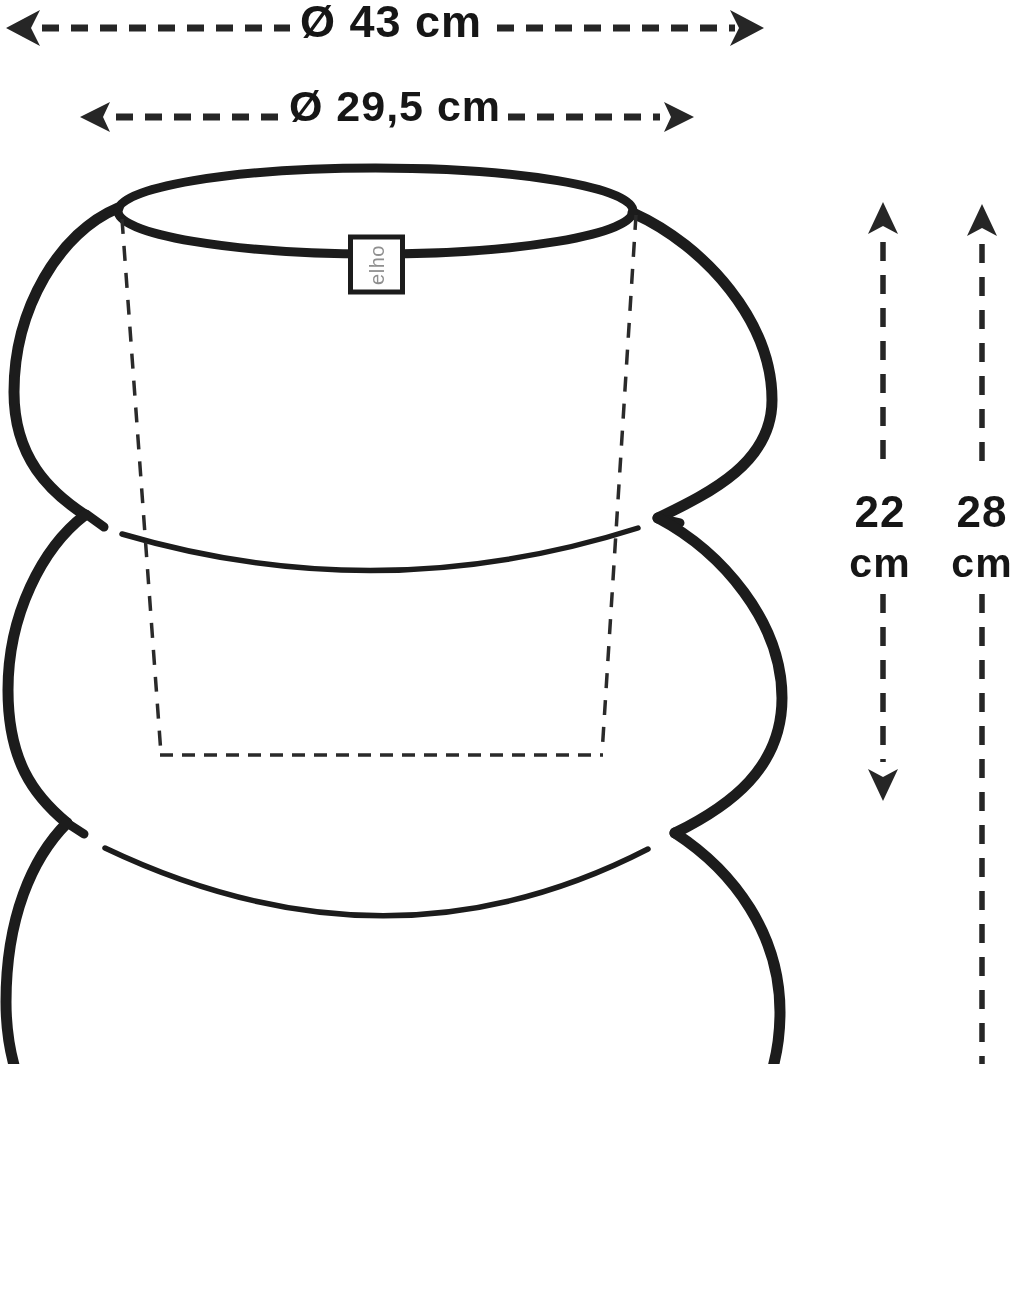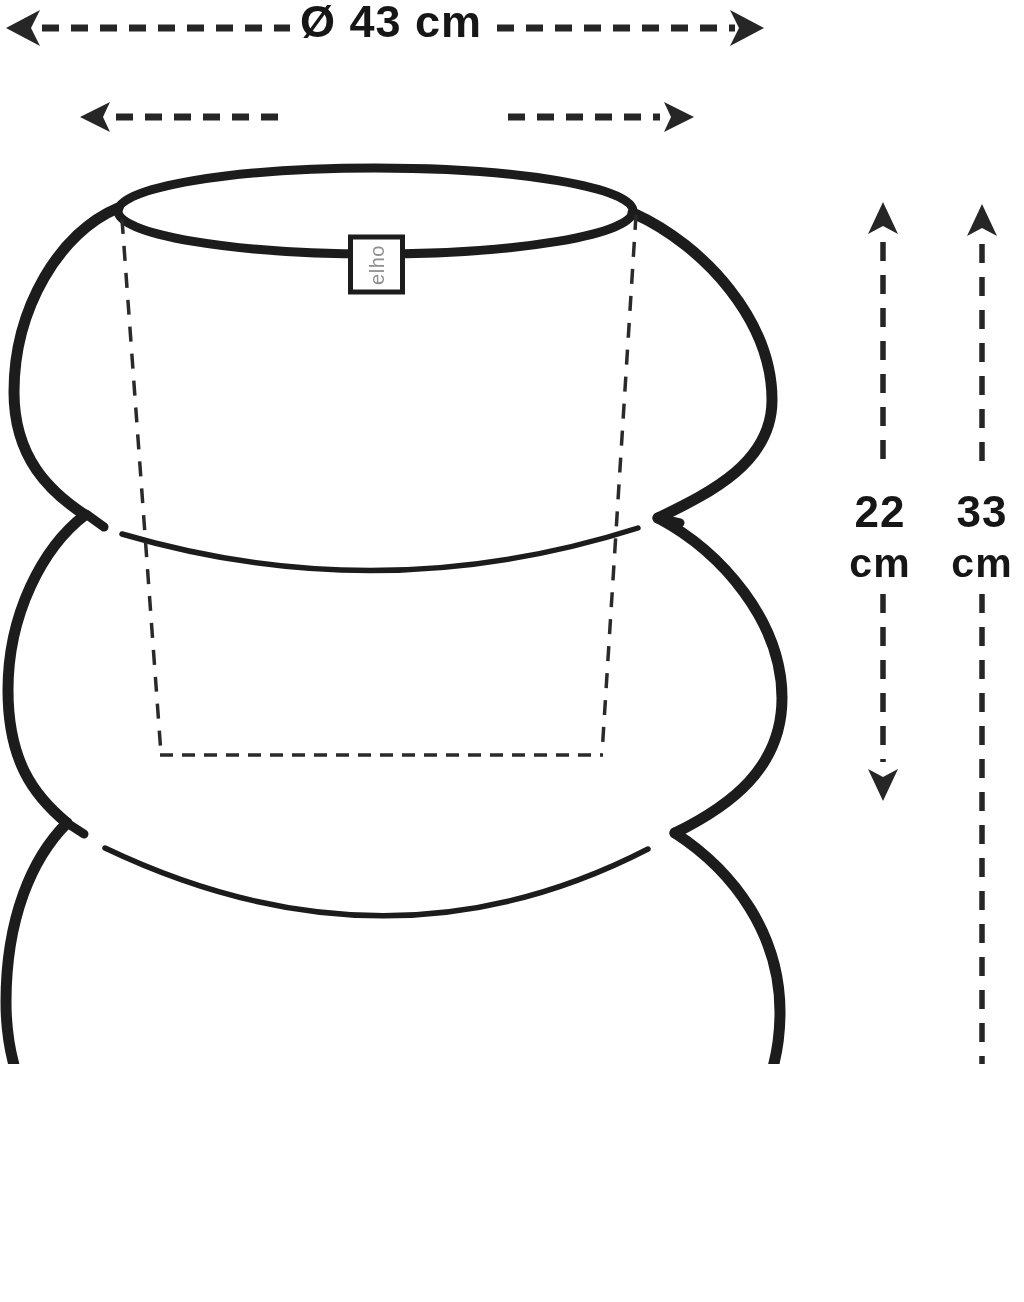--- a/index.html
+++ b/index.html
@@ -97,26 +97,27 @@
       <polygon points="694,117 664,102 671,117 664,132"></polygon>
       <polygon points="883,202 868,234 883,226 898,234"></polygon>
       <polygon points="883,801 868,769 883,777 898,769"></polygon>
       <polygon points="982,204 967,236 982,228 997,236"></polygon>
       <polygon points="982,1276 967,1244 982,1252 997,1244"></polygon>
     </g>
   </svg>
 
   <div class="dim-label dim-label-h1" style="left:391px;top:21px;">Ø 43 cm</div>
 
+  <div class="dim-label dim-label-h2" style="left:395px;top:106px;">Ø 29,5 cm</div>
 
   <div class="dim-label dim-label-v" style="left:880px;top:537px;">
     <span>22</span>
     <span class="unit">cm</span>
   </div>
 
   <div class="dim-label dim-label-v" style="left:982px;top:537px;">
-    <span>33</span>
+    <span>28</span>
     <span class="unit">cm</span>
   </div>
 
   <div class="brand-tag-text" style="left:377px;top:265px;">elho</div>
 
 </div>
 
 </body></html>

